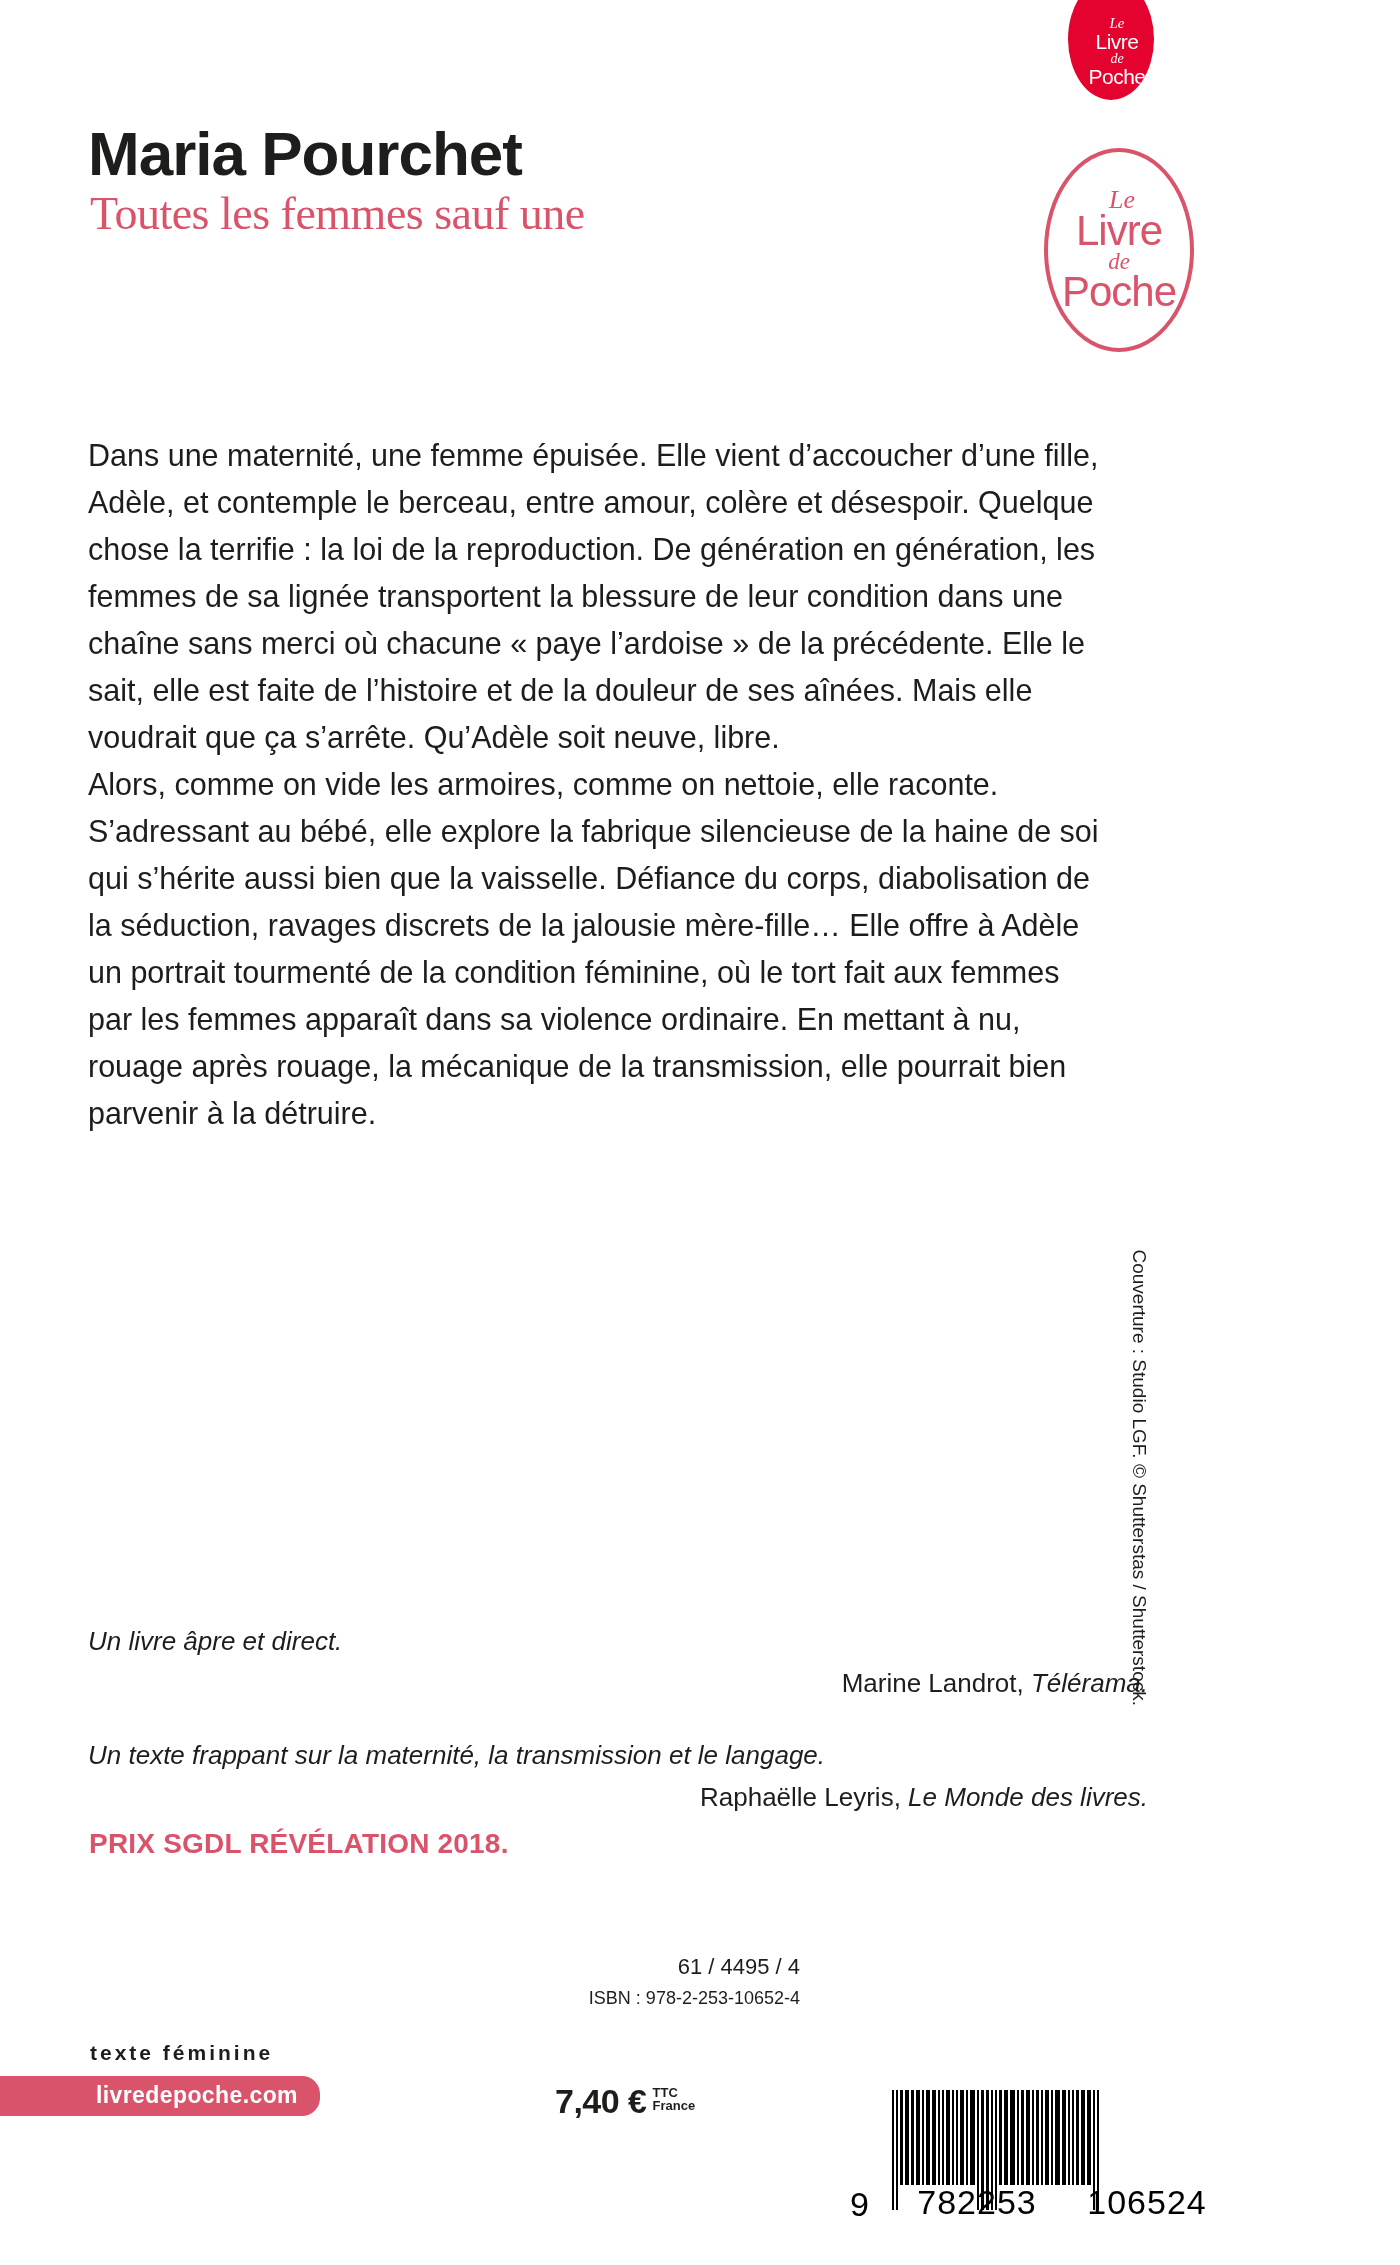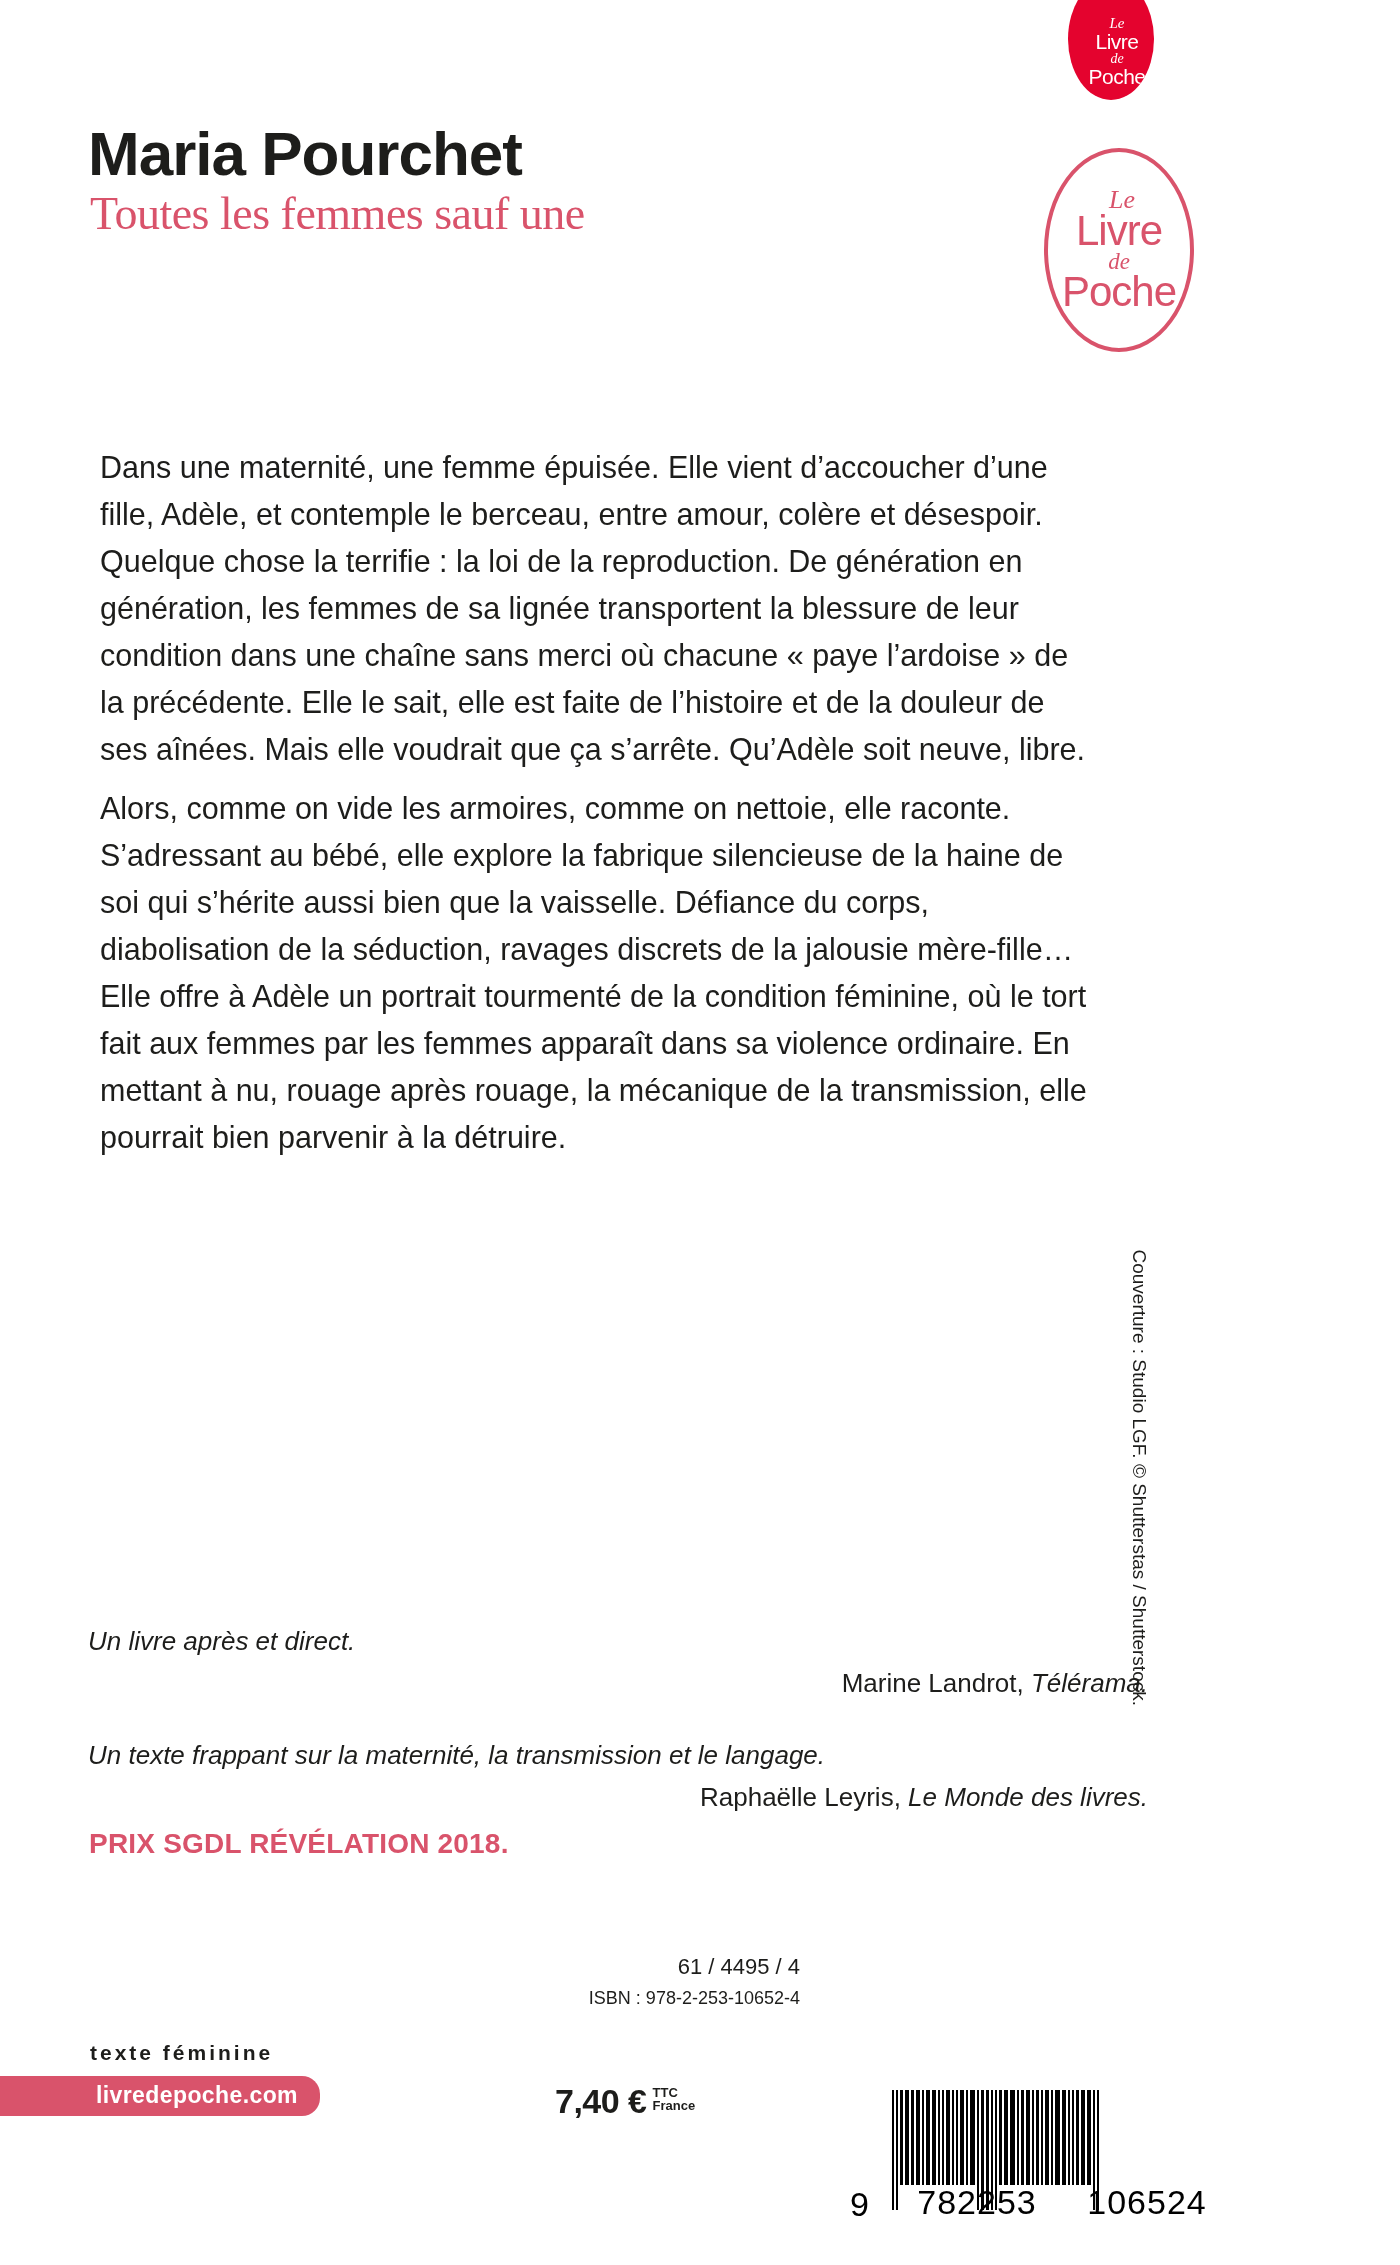--- a/index.html
+++ b/index.html
@@ -76,21 +76,21 @@
   .ldp-poche{ font-size:42px; letter-spacing:-1px; }
 
   
   .blurb{
     position:absolute; left:88px; top:432px;
     width:1020px;
     font-size:30.5px;
     line-height:47px;
     color:#1d1d1b;
   }
-  .blurb p{ margin:12px; }
+  .blurb p{ margin:0; }
 
   
   .quotes{
     position:absolute; left:88px; top:1620px;
     width:1060px;
     font-size:26px;
     line-height:42px;
     color:#1d1d1b;
   }
   .q-block{ margin-bottom:30px; }
@@ -200,21 +200,21 @@
     </div>
   </div>
 
   <div class="blurb">
     <p>Dans une maternité, une femme épuisée. Elle vient d’accoucher d’une fille, Adèle, et contemple le berceau, entre amour, colère et désespoir. Quelque chose la terrifie : la loi de la reproduction. De génération en génération, les femmes de sa lignée transportent la blessure de leur condition dans une chaîne sans merci où chacune « paye l’ardoise » de la précédente. Elle le sait, elle est faite de l’histoire et de la douleur de ses aînées. Mais elle voudrait que ça s’arrête. Qu’Adèle soit neuve, libre.</p>
     <p>Alors, comme on vide les armoires, comme on nettoie, elle raconte. S’adressant au bébé, elle explore la fabrique silencieuse de la haine de soi qui s’hérite aussi bien que la vaisselle. Défiance du corps, diabolisation de la séduction, ravages discrets de la jalousie mère-fille… Elle offre à Adèle un portrait tourmenté de la condition féminine, où le tort fait aux femmes par les femmes apparaît dans sa violence ordinaire. En mettant à nu, rouage après rouage, la mécanique de la transmission, elle pourrait bien parvenir à la détruire.</p>
   </div>
 
   <div class="quotes">
     <div class="q-block">
-      <div class="q-text">Un livre après et direct.</div>
+      <div class="q-text">Un livre âpre et direct.</div>
       <div class="q-attr"><span>Marine Landrot, </span><span class="src">Télérama.</span></div>
     </div>
     <div class="q-block">
       <div class="q-text-2">Un texte frappant sur la maternité, la transmission et le langage.</div>
       <div class="q-attr"><span>Raphaëlle Leyris, </span><span class="src">Le Monde des livres.</span></div>
     </div>
   </div>
 
   <div class="prize">PRIX SGDL RÉVÉLATION 2018.</div>
 

